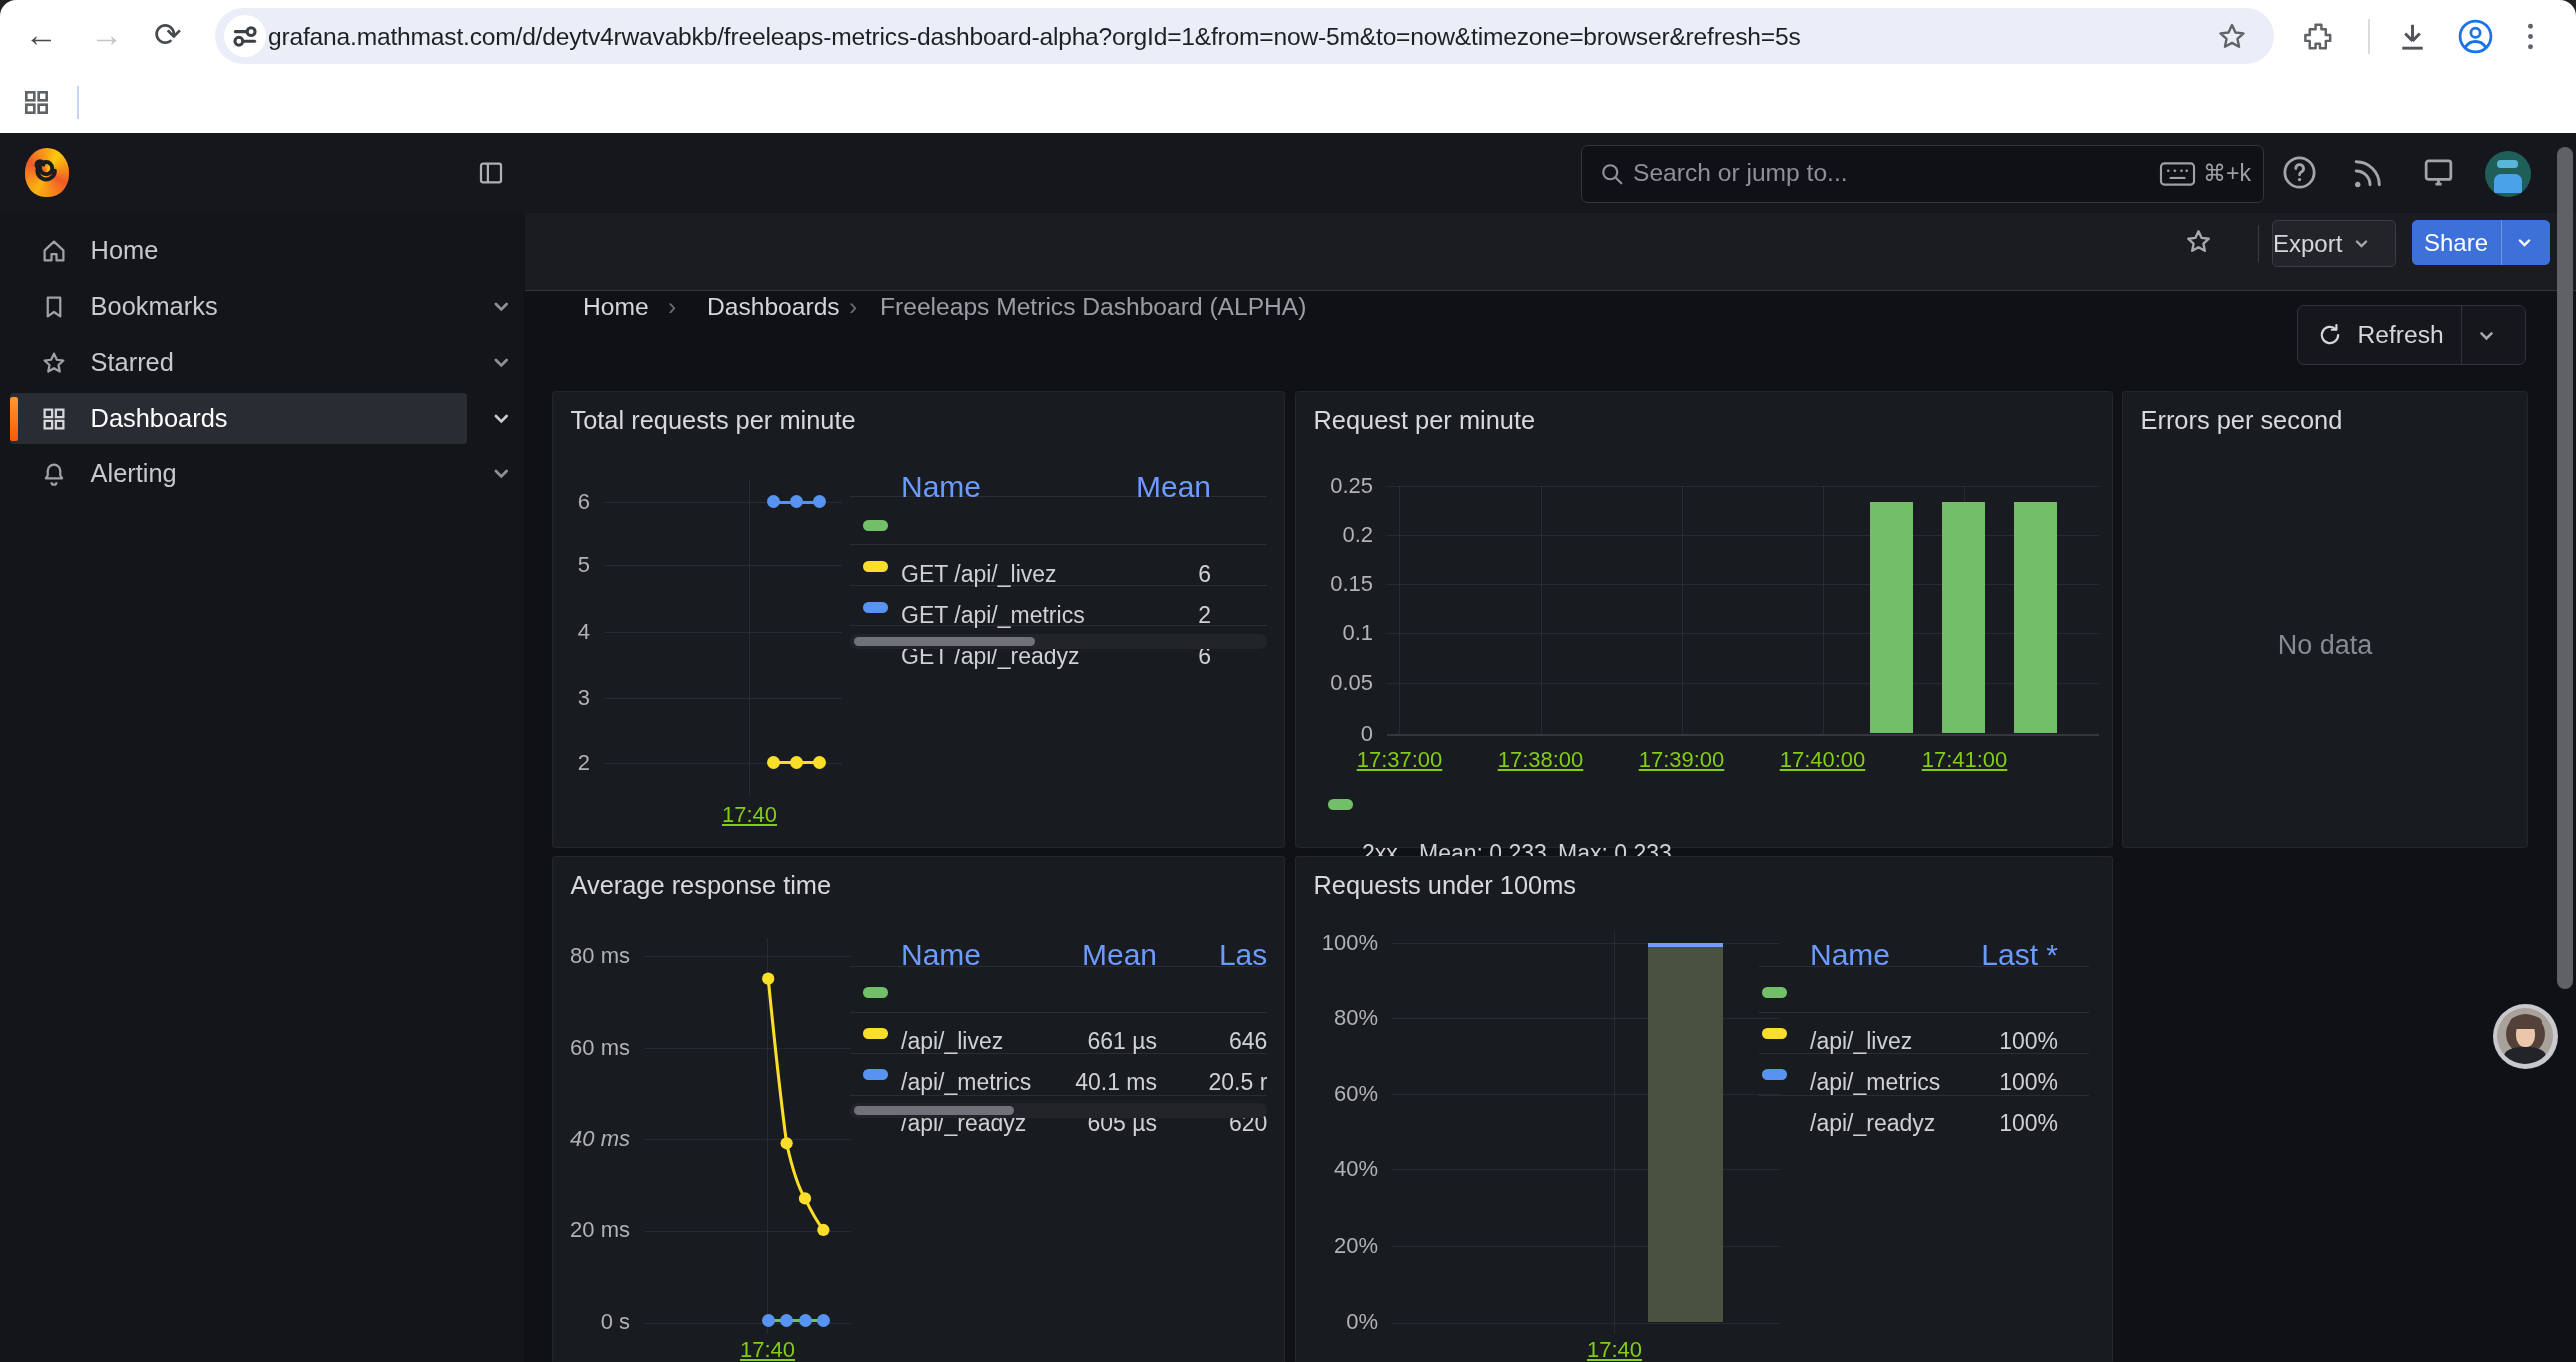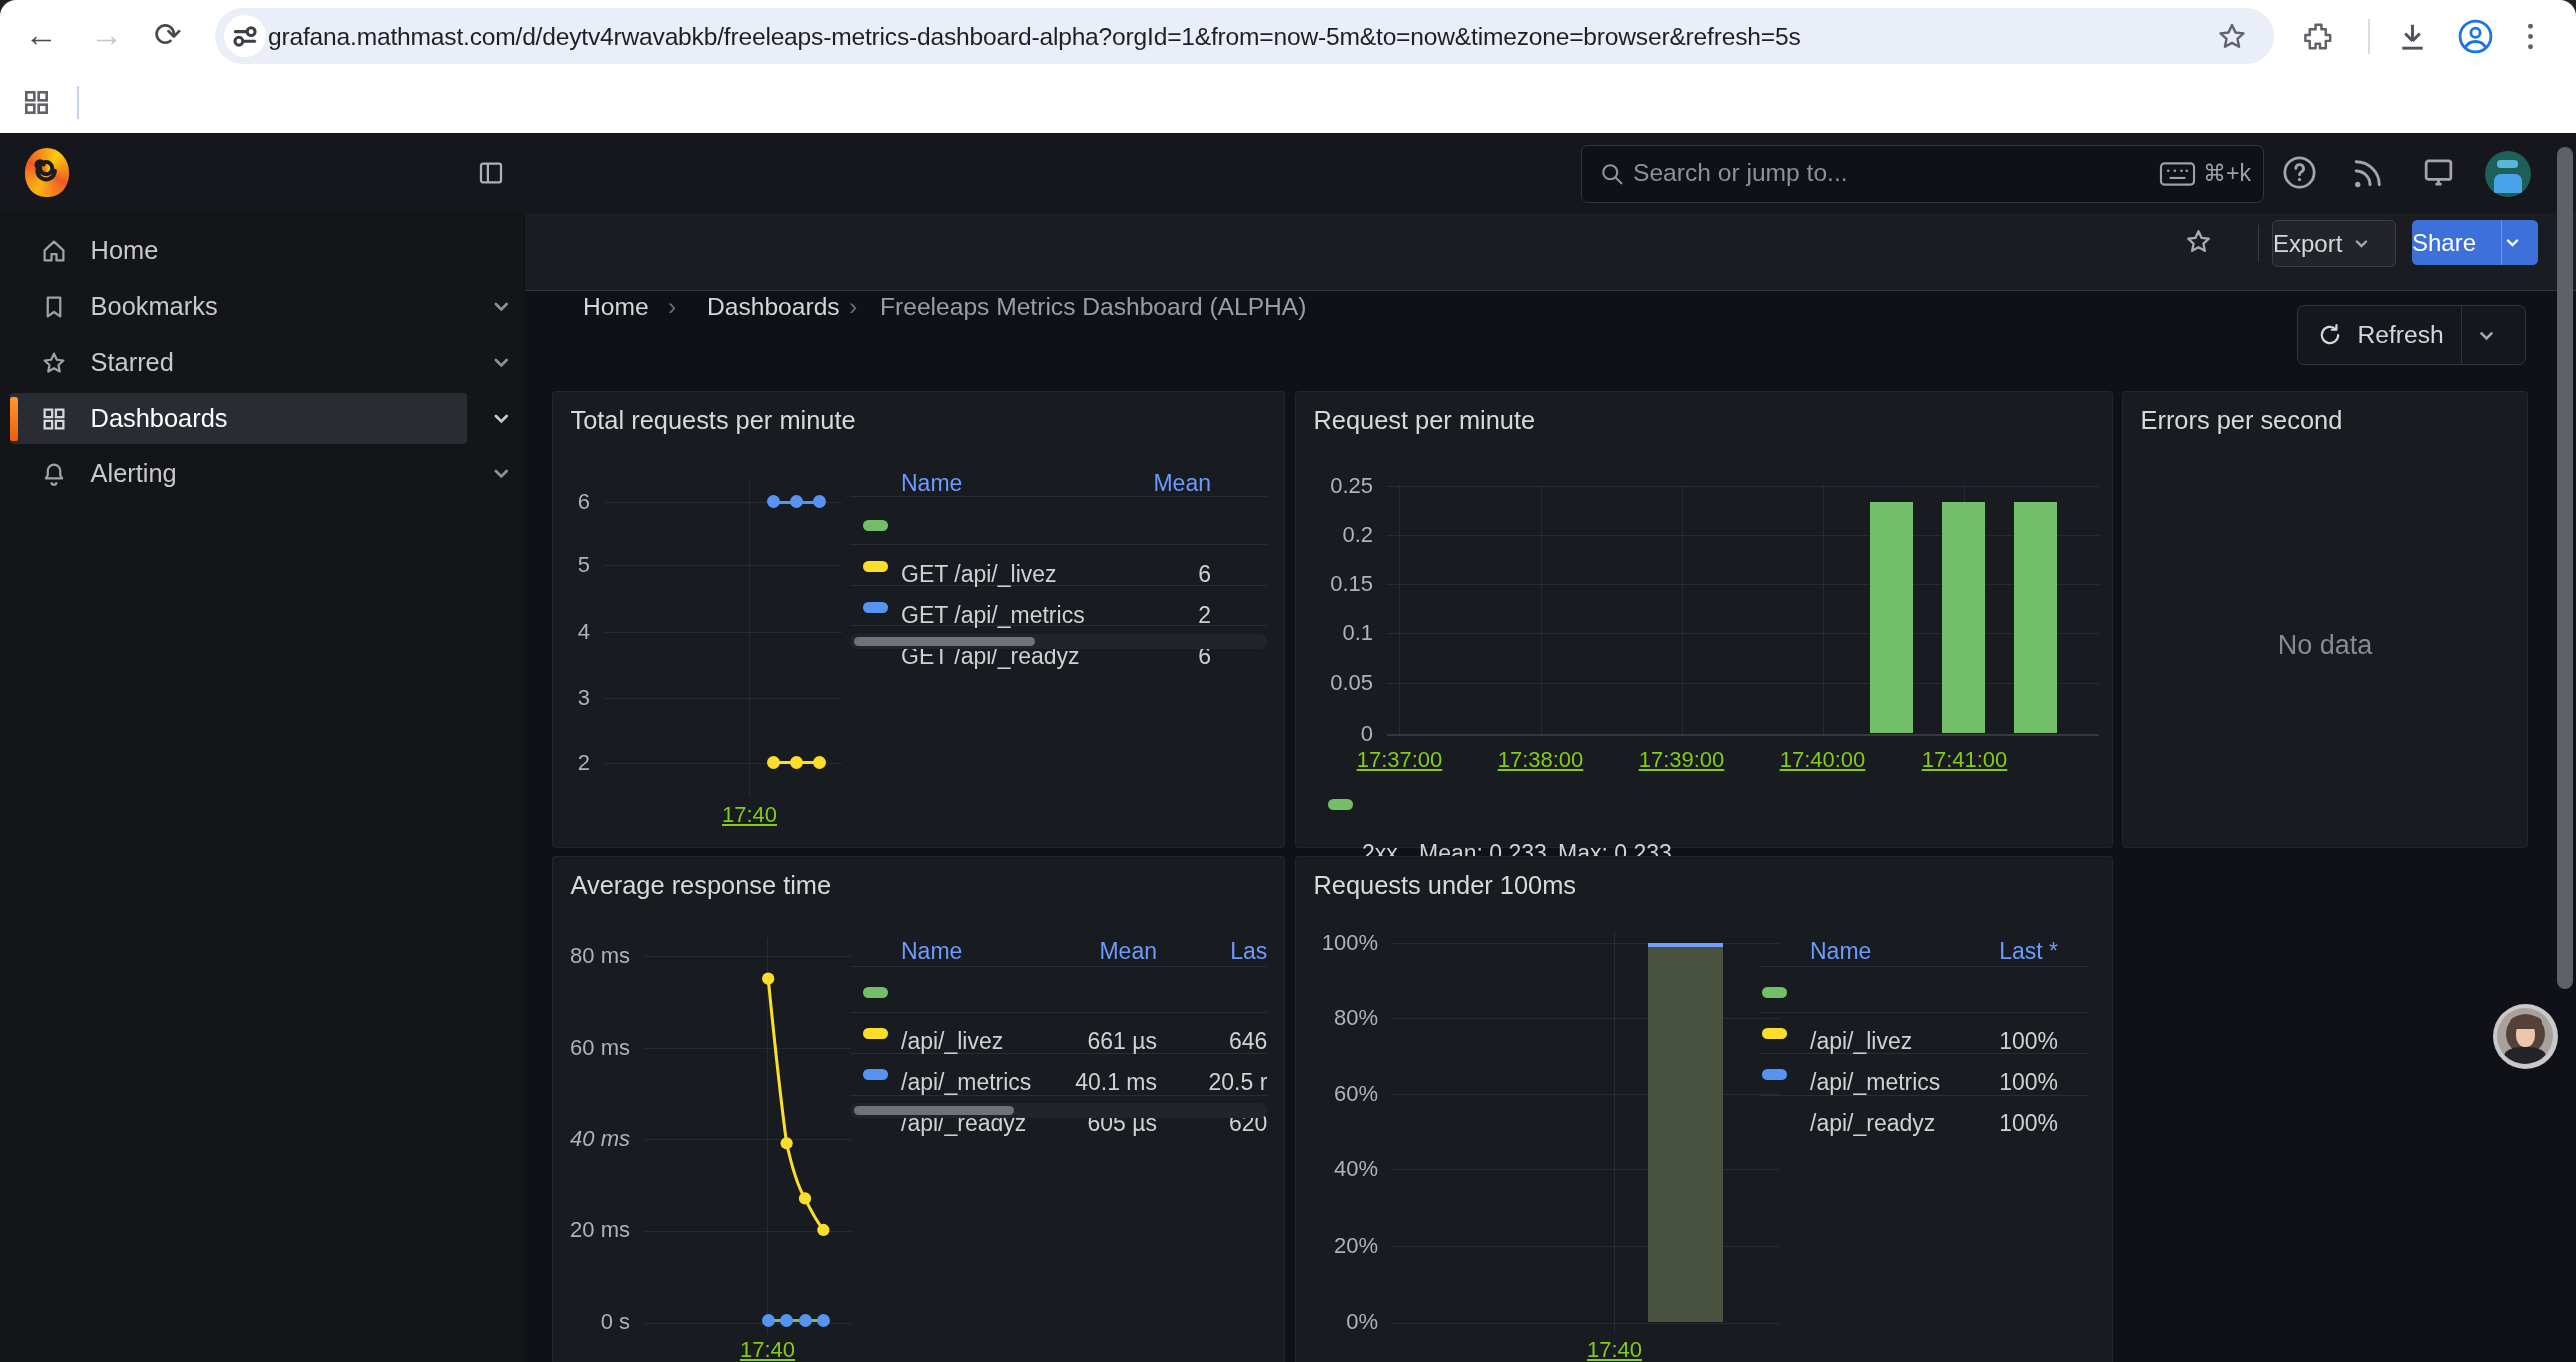--- a/index.html
+++ b/index.html
@@ -39,36 +39,36 @@
   .side-item.active{background:#2a2c33;}
   .side-accent{position:absolute;left:0;top:3.5px;width:8.8px;height:44px;border-radius:2.6px;background:linear-gradient(180deg,#ff9932,#f25b0c);}
   .side-label{font-size:25.4px;color:#c8c9cd;margin-left:81px;}
   .side-item.active .side-label{color:#ffffff;}
   .side-ic{position:absolute;left:29px;}
   .side-chev{position:absolute;left:479px;}
 
   .gf-toolband{position:absolute;left:525px;top:213px;width:2051px;height:77px;background:#1b1c21;border-bottom:1.3px solid #33353b;}
   .btn{position:absolute;display:flex;align-items:center;border-radius:5.3px;font-size:24px;}
   .btn-secondary{background:#22242a;border:1.3px solid #3c3e45;color:#d5d6da;}
-  .btn-primary{background:#3d71d9;color:#ffffff;font-weight:500;}
+  .btn-primary{background:#3d71d9;color:#ffffff;font-weight:500;padding-left:12px;}
   .tp-group{position:absolute;border:1.3px solid #32343b;border-radius:7px;background:#16171c;display:flex;align-items:center;color:#d5d6da;}
   .tp-div{width:1.3px;height:100%;background:#32343b;}
 
   
   .panel{position:absolute;background:#181b1f;border:1.3px solid #24262c;border-radius:3.5px;}
   .p-title{position:absolute;left:17.5px;top:14px;font-size:25.4px;font-weight:500;color:#d8d9da;}
   .ylab{position:absolute;font-size:22px;color:#b0b2b8;}
   .xlab{position:absolute;font-size:22px;color:#84cc16;text-decoration:underline;}
   .grid-h{position:absolute;height:1.3px;background:rgba(204,204,220,0.09);}
   .grid-v{position:absolute;width:1.3px;background:rgba(204,204,220,0.09);}
   .axis-line{position:absolute;height:1.8px;background:rgba(204,204,220,0.16);}
   .dot{position:absolute;width:13px;height:13px;border-radius:50%;}
   .sline{position:absolute;height:2.6px;border-radius:1.8px;}
   .bar{position:absolute;}
-  .lgd-h{position:absolute;font-size:23px;font-weight:500;color:#6c9bff;}
+  .lgd-h{position:absolute;font-size:30px;font-weight:500;color:#6c9bff;}
   .lgd-t{position:absolute;font-size:23px;color:#d0d1d5;margin-top:48px;}
   .lgd-div{position:absolute;height:1.3px;background:rgba(204,204,220,0.10);}
   .pill{position:absolute;width:25.4px;height:10.5px;border-radius:5.3px;}
   .hsb-track{position:absolute;height:15px;border-radius:7px;background:#22242a;}
   .hsb-thumb{position:absolute;height:9.6px;border-radius:5.3px;background:#70727a;}
   .nodata{position:absolute;left:0;right:0;font-size:27px;color:#878a91;text-align:center;}
 
   .vscroll{position:absolute;left:2557px;top:147px;width:16px;height:842px;border-radius:8px;background:#606167;}
 
   .float-avatar{position:absolute;left:2493px;top:1004px;width:65px;height:65px;border-radius:50%;background:#c9c9cd;overflow:hidden;}

